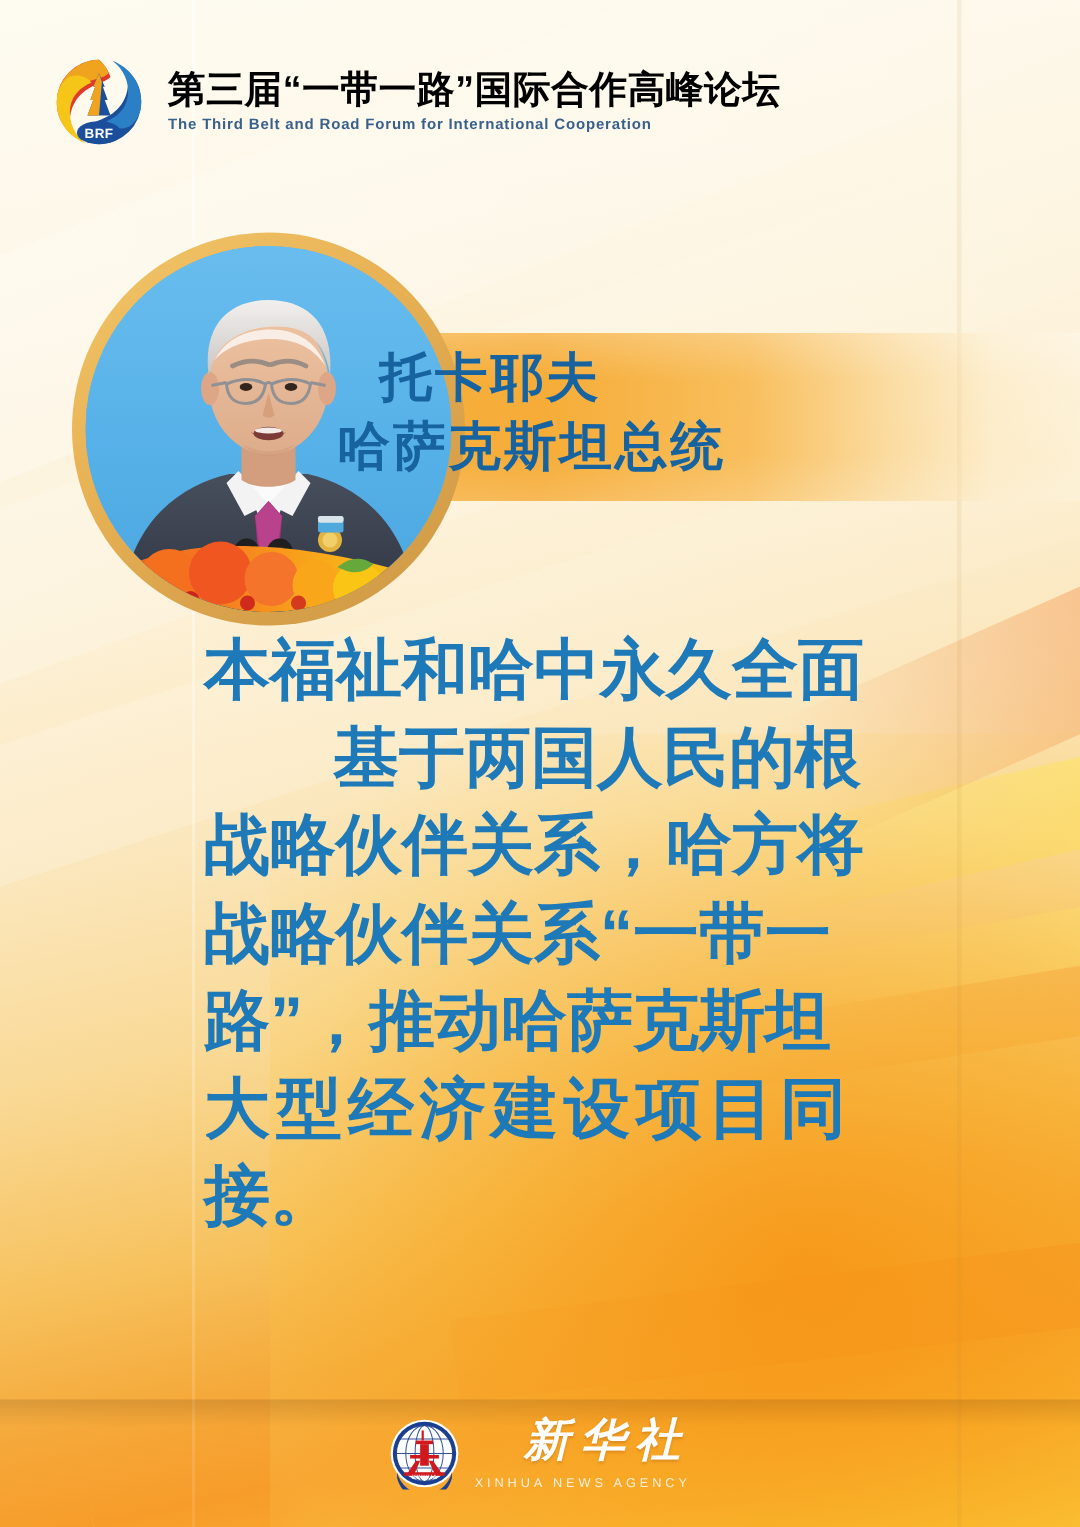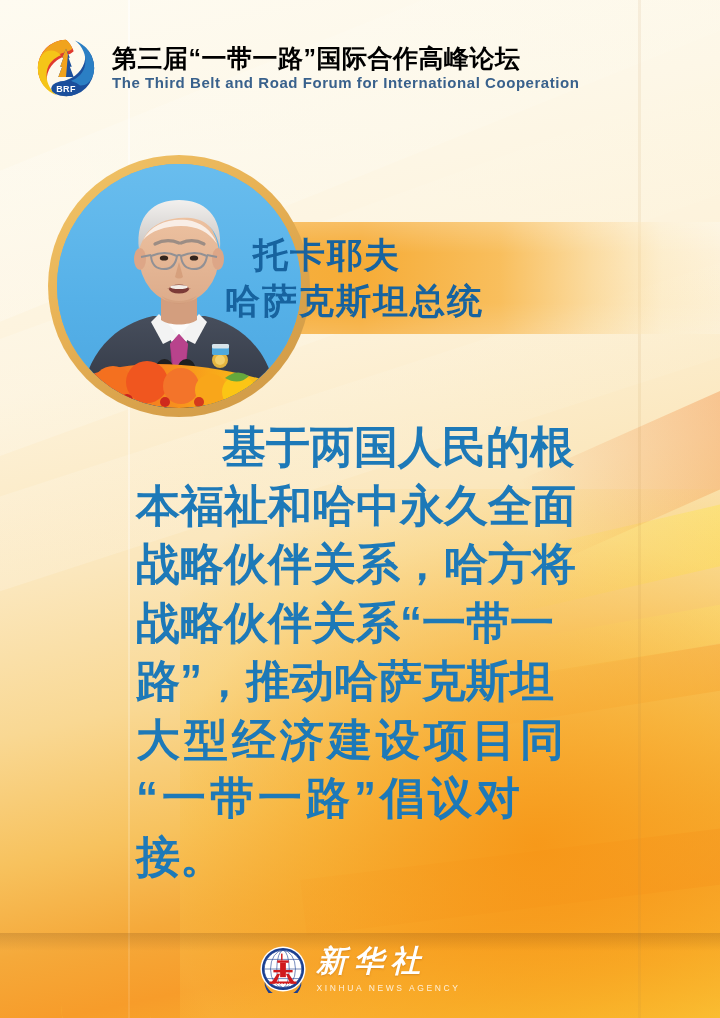--- a/index.html
+++ b/index.html
@@ -117,21 +117,21 @@
   .header-text { display: flex; flex-direction: column; gap: 3px; }
   .header-cn {
     font-size: 25px;
     font-weight: bold;
     color: #000000;
     letter-spacing: 0.5px;
     line-height: 1.1;
     white-space: nowrap;
   }
   .header-en {
-    font-size: 15px;
+    font-size: 10px;
     font-weight: bold;
     color: #39618c;
     letter-spacing: 0.55px;
     line-height: 1.1;
     white-space: nowrap;
   }
 
   
   .name-band {
     position: absolute;
@@ -167,20 +167,21 @@
     z-index: 25;
     text-align: left;
   }
   .name-line {
     font-size: 35px;
     font-weight: bold;
     color: #17639f;
     line-height: 1.3;
     letter-spacing: 2px;
     white-space: nowrap;
+    font-family: Liberation Mono, monospace;
   }
   .name-line.l1 { margin-left: 28px; }
 
   
   .portrait-wrap {
     position: absolute;
     left: 48px;
     top: 155px;
     width: 262px;
     height: 262px;
@@ -226,21 +227,21 @@
     position: absolute;
     left: 0; right: 0;
     top: 945px;
     display: flex;
     align-items: center;
     justify-content: center;
     gap: 9px;
     z-index: 40;
   }
   .xinhua-emblem { width: 48px; height: 48px; display: block; }
-  .xinhua-txt { display: flex; flex-direction: column; align-items: flex-start; }
+  .xinhua-txt { display: flex; flex-direction: column; align-items: flex-end; }
   .xinhua-cn {
     font-family: "Liberation Serif", "DejaVu Serif", serif;
     font-size: 30px;
     font-style: italic;
     font-weight: bold;
     color: #ffffff;
     letter-spacing: 7px;
     line-height: 1;
     text-shadow: 0 1px 2px rgba(160,90,20,0.35);
   }
@@ -436,27 +437,26 @@
           <circle cx="108" cy="238" r="5" fill="#cf2a1c"></circle>
           <circle cx="142" cy="238" r="5" fill="#d43a1c"></circle>
           <path d="M168 214 q12 -10 24 -2 q-10 10 -24 2 Z" fill="#66a83c"></path>
           <path d="M196 220 q14 -8 24 2 q-12 8 -24 -2 Z" fill="#78b847"></path>
         </g>
       </svg>
     </div>
   </div>
 
   <div class="quote">
+    <div class="quote-line">本福祉和哈中永久全面</div>
     <div class="quote-line indent">基于两国人民的根</div>
-    <div class="quote-line">本福祉和哈中永久全面</div>
     <div class="quote-line">战略伙伴关系，哈方将</div>
     <div class="quote-line">战略伙伴关系“一带一</div>
     <div class="quote-line">路”，推动哈萨克斯坦</div>
     <div class="quote-line wide">大型经济建设项目同</div>
-    <div class="quote-line wide">“一带一路”倡议对</div>
     <div class="quote-line">接。</div>
   </div>
 
   <div class="footer">
     <svg class="xinhua-emblem" viewBox="0 0 100 100">
       <circle cx="50" cy="50" r="47" fill="#ffffff"></circle>
       <circle cx="50" cy="50" r="44" fill="#1b3f90"></circle>
       <circle cx="50" cy="50" r="39" fill="#ffffff"></circle>
 
       <g stroke="#1b3f90" stroke-width="1.4" fill="none" opacity="0.9">

